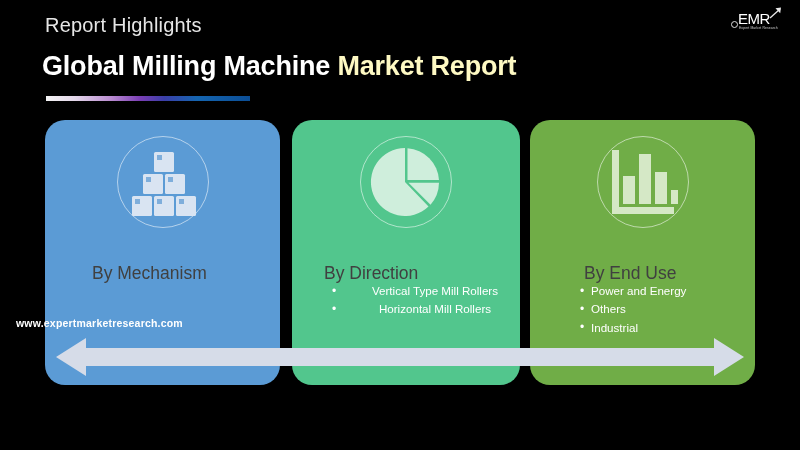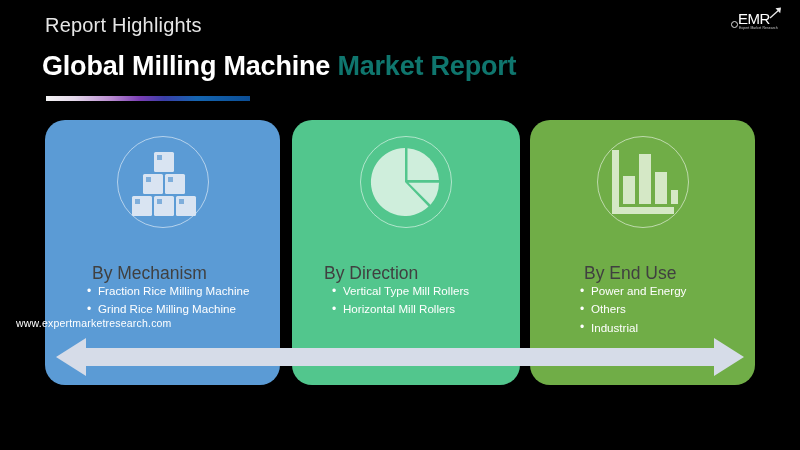--- a/index.html
+++ b/index.html
@@ -26,21 +26,21 @@
   }
   .headline {
     position: absolute;
     left: 42px; top: 51px;
     font-size: 27px;
     font-weight: bold;
     color: #ffffff;
     letter-spacing: -0.2px;
     white-space: nowrap;
   }
-  .headline .accent { color: #0f766e; }
+  .headline .accent { color: #fef9c3; }
   .rule {
     position: absolute;
     left: 46px; top: 96px;
     width: 204px; height: 5px;
     background: linear-gradient(90deg,
         #f4f4f4 0%, #e3d7ea 14%, #b98bd0 32%,
         #7b3fb5 46%, #3b3fa8 58%, #1565b0 74%, #0b4e96 100%);
   }
 
   
@@ -77,21 +77,21 @@
 
   
   .card {
     position: absolute;
     top: 120px;
     height: 265px;
     border-radius: 20px;
     overflow: hidden;
   }
   #card-0 { left: 45px;  width: 235px; background: #5B9BD5; }
-  #card-1 { left: 292px; width: 228px; background: #52C68D; }
+  #card-1 { left: 292px; width: 228px; background: #52C68D; text-align: center; }
   #card-2 { left: 530px; width: 225px; background: #70AD47; padding-left: 32px; }
 
   .icon-wrap {
     position: absolute;
     left: 50%; top: 16px;
     transform: translateX(-50%);
     width: 92px; height: 92px;
   }
   .icon-ring {
     position: absolute; inset: 0;
@@ -143,21 +143,21 @@
     left: 56px; top: 337px;
     width: 688px; height: 40px;
     pointer-events: none;
   }
 
   
   .footer {
     position: absolute;
     left: 16px; bottom: 12px;
     font-size: 10.5px;
-    font-weight: normal;
+    font-weight: bold;
     color: #ffffff;
     letter-spacing: 0.2px;
   }
 </style>
 </head>
 <body>
 
 <div id="slide">
 
   <div class="eyebrow">Report Highlights</div>
@@ -192,24 +192,20 @@
           <rect x="40" y="19" width="5" height="5"></rect>
           <rect x="29" y="41" width="5" height="5"></rect>
           <rect x="51" y="41" width="5" height="5"></rect>
           <rect x="18" y="63" width="5" height="5"></rect>
           <rect x="40" y="63" width="5" height="5"></rect>
           <rect x="62" y="63" width="5" height="5"></rect>
         </g>
       </svg>
     </div>
     <div class="card-title">By Mechanism</div>
-    <ul class="bullets">
-      <li>Fraction Rice Milling Machine</li>
-      <li>Grind Rice Milling Machine</li>
-    </ul>
   </div>
 
   <div class="card" id="card-1">
     <div class="icon-wrap">
       <div class="icon-ring"></div>
       <svg width="92" height="92" viewBox="0 0 92 92">
         <g fill="#CFEEDC">
           <path d="M45 46 L45 12 A34 34 0 1 0 68.5 70.5 Z"></path>
           <path d="M47.5 44 L47.5 12.2 A33.8 33.8 0 0 1 79 44 Z"></path>
           <path d="M48.5 46.8 L70.5 68.8 A33.8 33.8 0 0 0 79 46.8 Z"></path>

